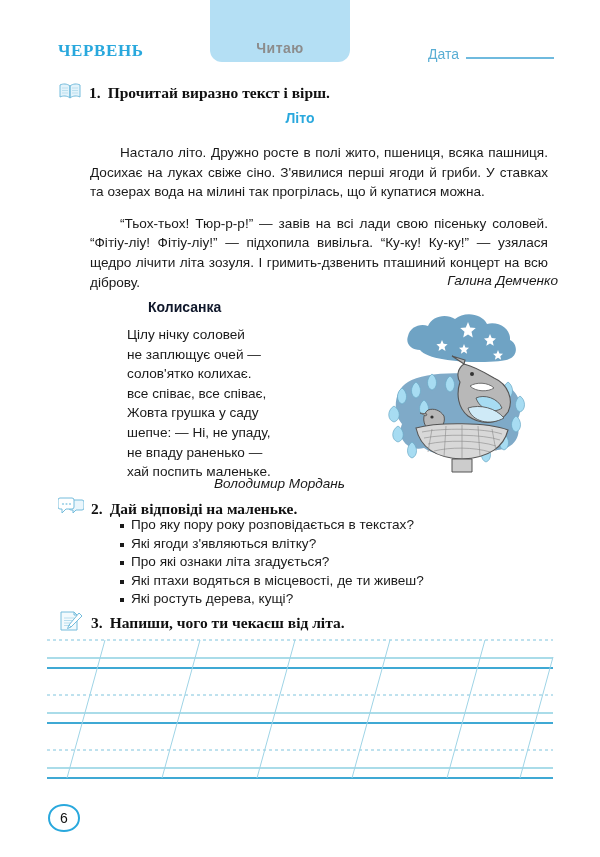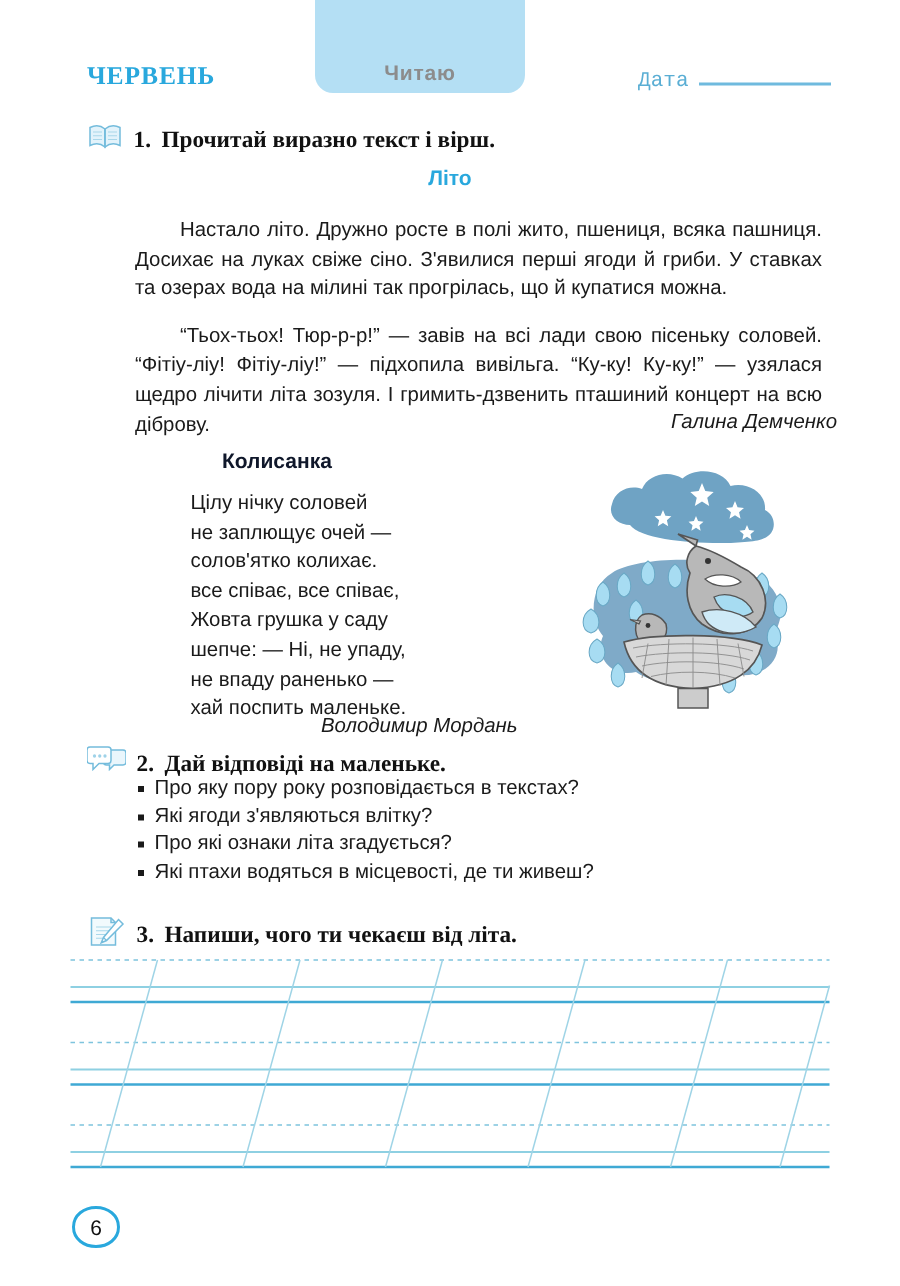--- a/index.html
+++ b/index.html
@@ -51,21 +51,21 @@
 
   #date-area {
     position: absolute;
     right: 46px;
     top: 46px;
     display: flex;
     align-items: baseline;
     gap: 7px;
   }
   #date-area .date-label {
-    font-family: Liberation Mono, monospace;
+    font-family: Liberation Sans, sans-serif;
     font-size: 14px;
     color: #5aaed4;
   }
   #date-area .date-rule {
     display: block;
     width: 88px;
     height: 2px;
     background: #6fbade;
   }
 
@@ -150,21 +150,21 @@
     position: absolute;
     left: 372px;
     top: 312px;
     width: 175px;
     height: 165px;
   }
 
   
   #question-list {
     position: absolute;
-    left: 92px;
+    left: 120px;
     top: 516px;
     margin: 0;
     padding: 0;
     list-style: none;
     font-size: 13.6px;
     line-height: 18.6px;
   }
   #question-list li {
     position: relative;
     padding-left: 11px;
@@ -324,20 +324,21 @@
   </span>
   <span class="task-text">2.</span>
   <span class="task-text">Дай відповіді на маленьке.</span>
 </div>
 
 <ul id="question-list">
   <li>Про яку пору року розповідається в текстах?</li>
   <li>Які ягоди з'являються влітку?</li>
   <li>Про які ознаки літа згадується?</li>
   <li>Які птахи водяться в місцевості, де ти живеш?</li>
+  <li>Які ростуть дерева, кущі?</li>
 </ul>
 
 <div class="task-head" id="task3">
   <span class="task-icon">
     <svg width="26" height="22" viewBox="0 0 26 22">
       <path d="M3 2 H16 L19 5 V20 H3 Z" fill="#f2fafd" stroke="#74bcdc" stroke-width="1"></path>
       <path d="M16 2 V5 H19" fill="none" stroke="#74bcdc" stroke-width="1"></path>
       <path d="M6 8 H16 M6 10.5 H16 M6 13 H16 M6 15.5 H13" stroke="#a9d7ea" stroke-width="0.8"></path>
       <path d="M21 3 L24 6 L13 17 L9.5 18.5 L11 15 Z" fill="#ffffff" stroke="#74bcdc" stroke-width="1"></path>
       <path d="M11 15 L13 17" stroke="#74bcdc" stroke-width="0.8"></path>

